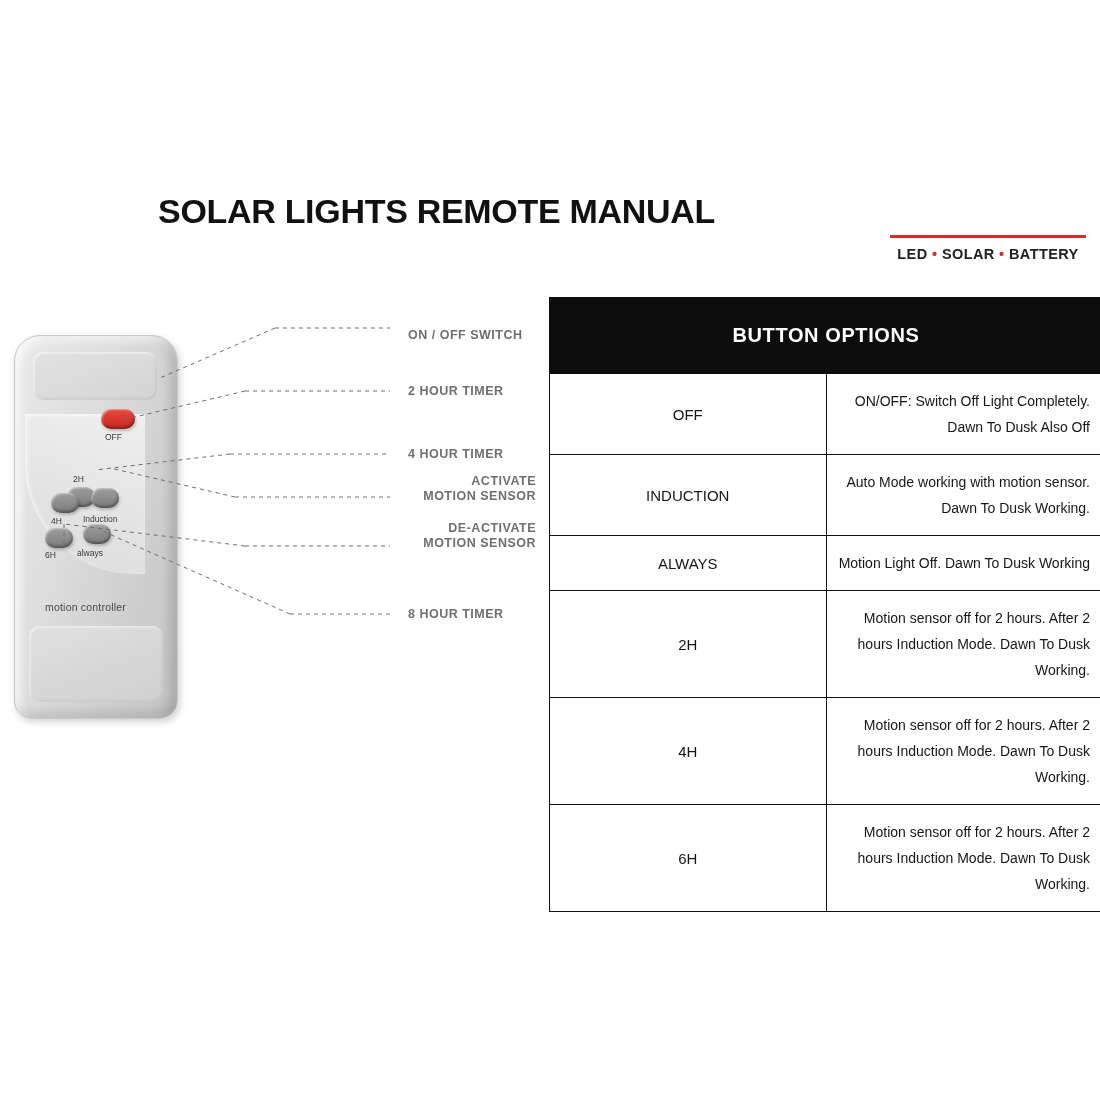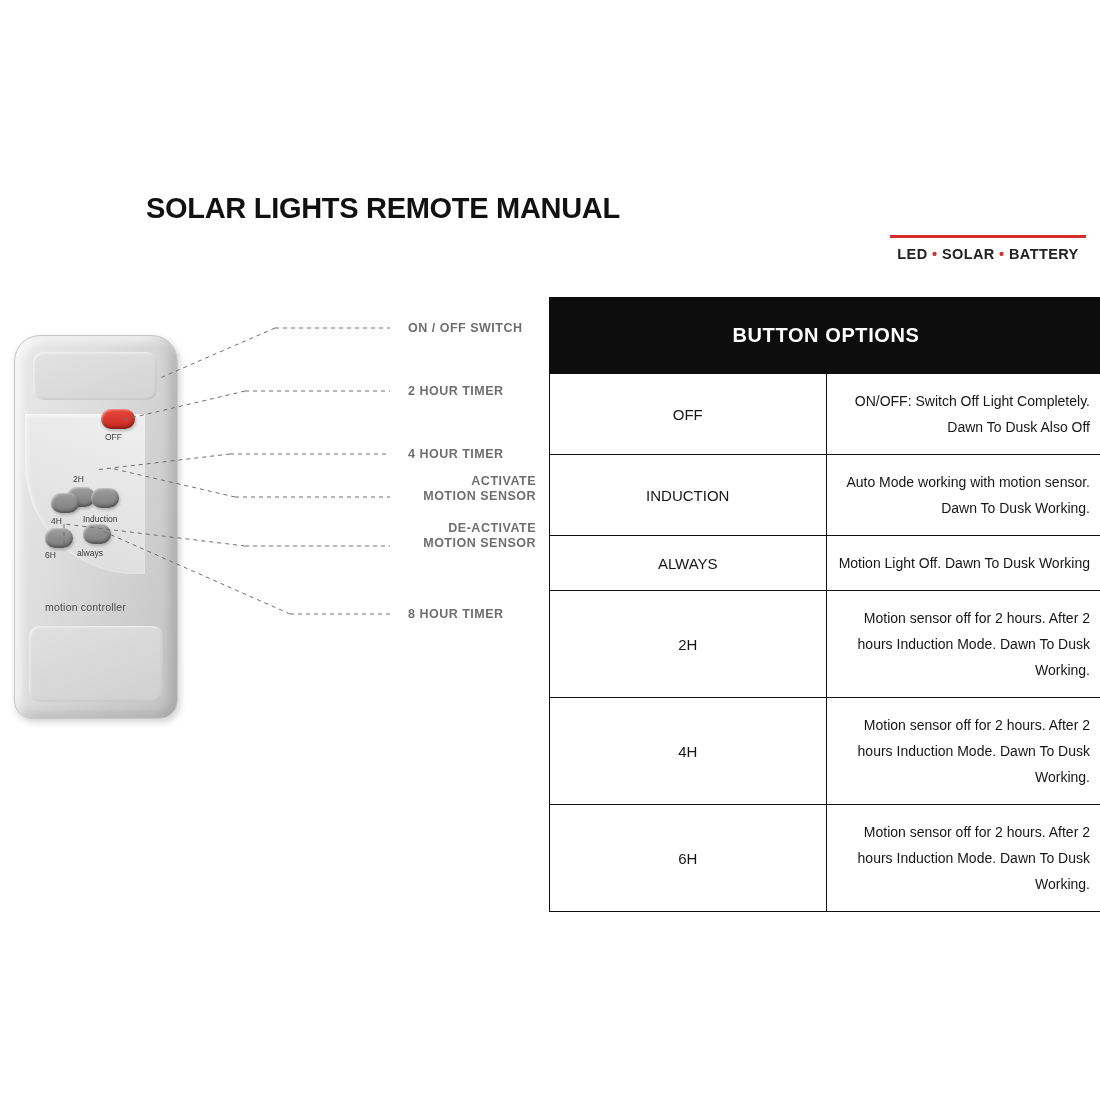--- a/index.html
+++ b/index.html
@@ -11,23 +11,23 @@
     height: 1100px;
     background: #ffffff;
     font-family: "Liberation Sans", sans-serif;
     position: relative;
     overflow: hidden;
   }
 
   
   .page-title {
     position: absolute;
-    left: 146px;
+    left: 158px;
     top: 192px;
-    font-size: 29px;
+    font-size: 34px;
     font-weight: bold;
     letter-spacing: -0.3px;
     color: #111111;
   }
   .brand-block {
     position: absolute;
     left: 890px;
     top: 235px;
     width: 196px;
     text-align: center;
@@ -238,21 +238,21 @@
 
       <line x1="245" y1="246" x2="390" y2="246"></line>
       <line x1="245" y1="246" x2="64" y2="224"></line>
       <line x1="64" y1="224" x2="64" y2="246"></line>
 
       <line x1="290" y1="314" x2="390" y2="314"></line>
       <line x1="290" y1="314" x2="100" y2="230"></line>
     </g>
   </svg>
 
-  <div class="callout" style="left:408px; top:21px;">ON / OFF SWITCH</div>
+  <div class="callout" style="left:408px; top:28px;">ON / OFF SWITCH</div>
   <div class="callout" style="left:408px; top:84px;">2 HOUR TIMER</div>
   <div class="callout" style="left:408px; top:147px;">4 HOUR TIMER</div>
 
   <div class="callout two-line" style="left:345px; top:174px; width:191px;">
     <div>ACTIVATE</div>
     <div>MOTION SENSOR</div>
   </div>
 
   <div class="callout two-line" style="left:345px; top:221px; width:191px;">
     <div>DE-ACTIVATE</div>

